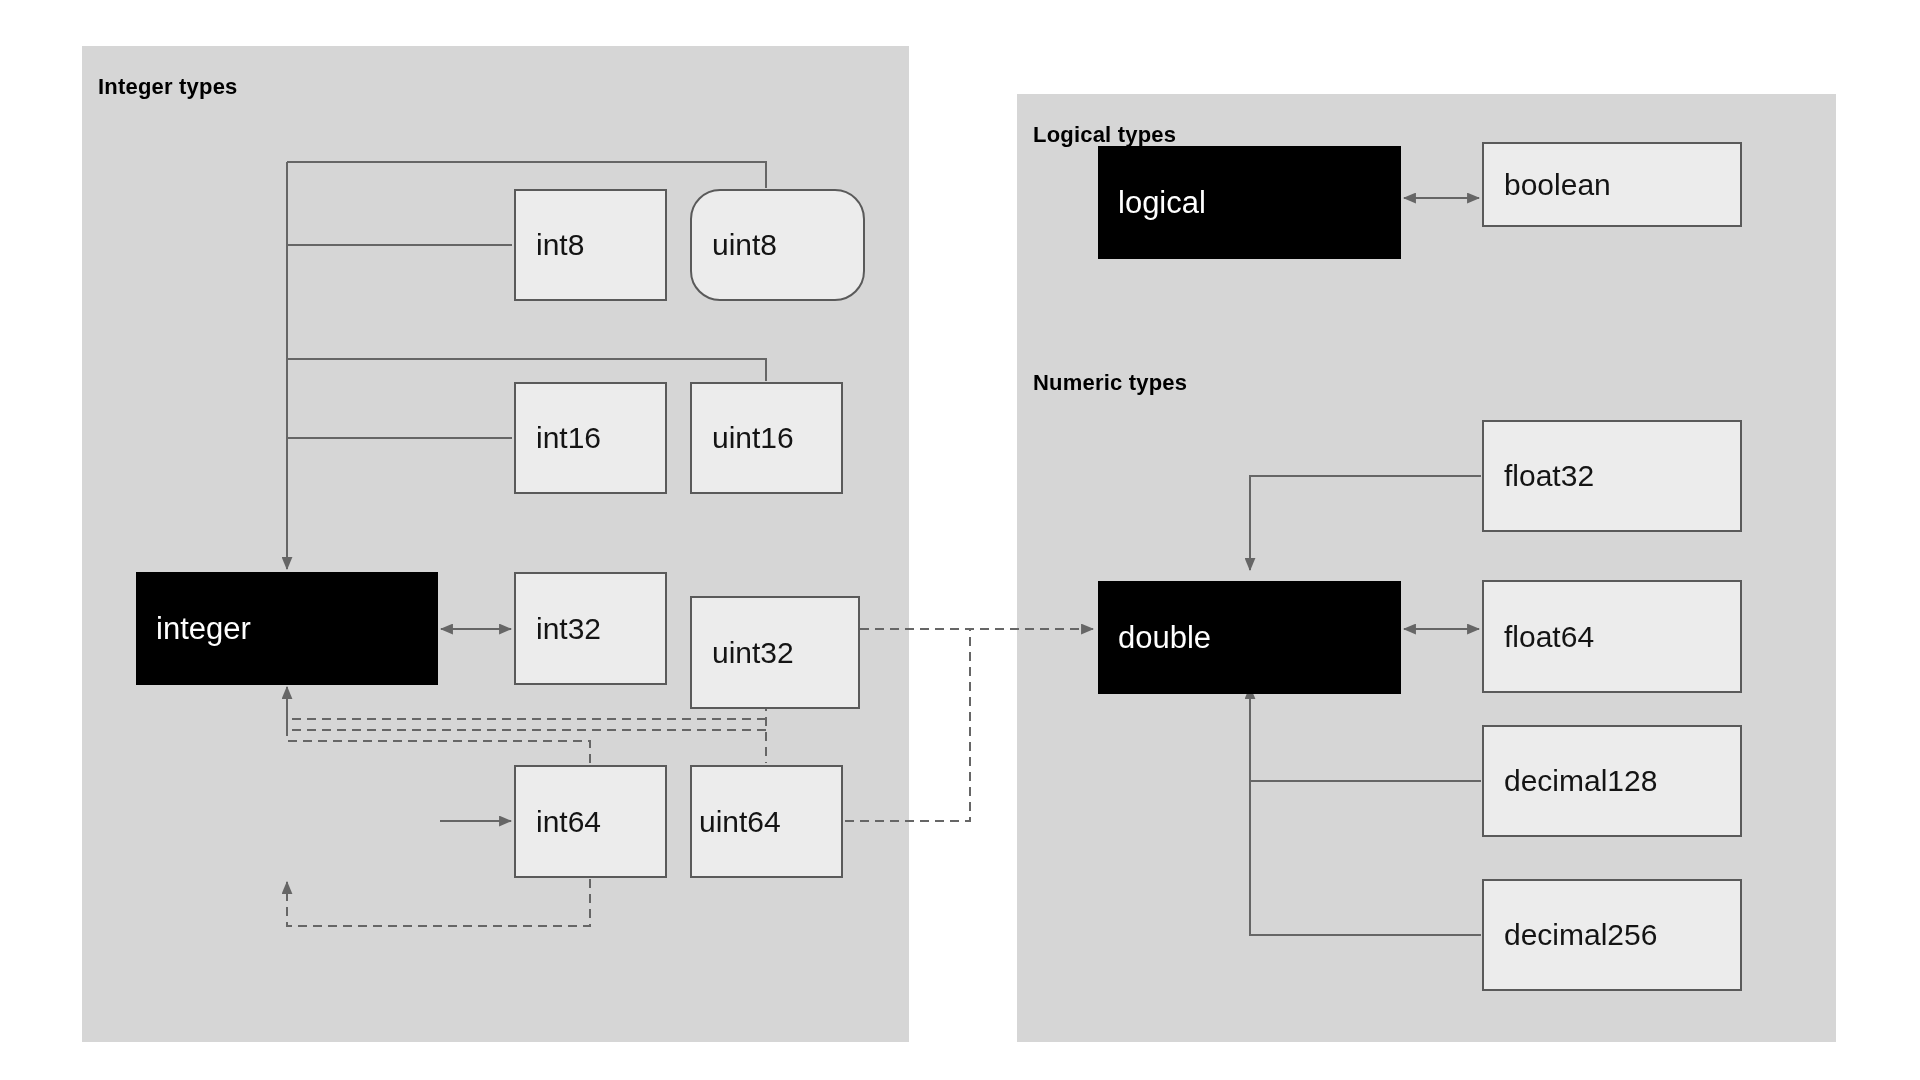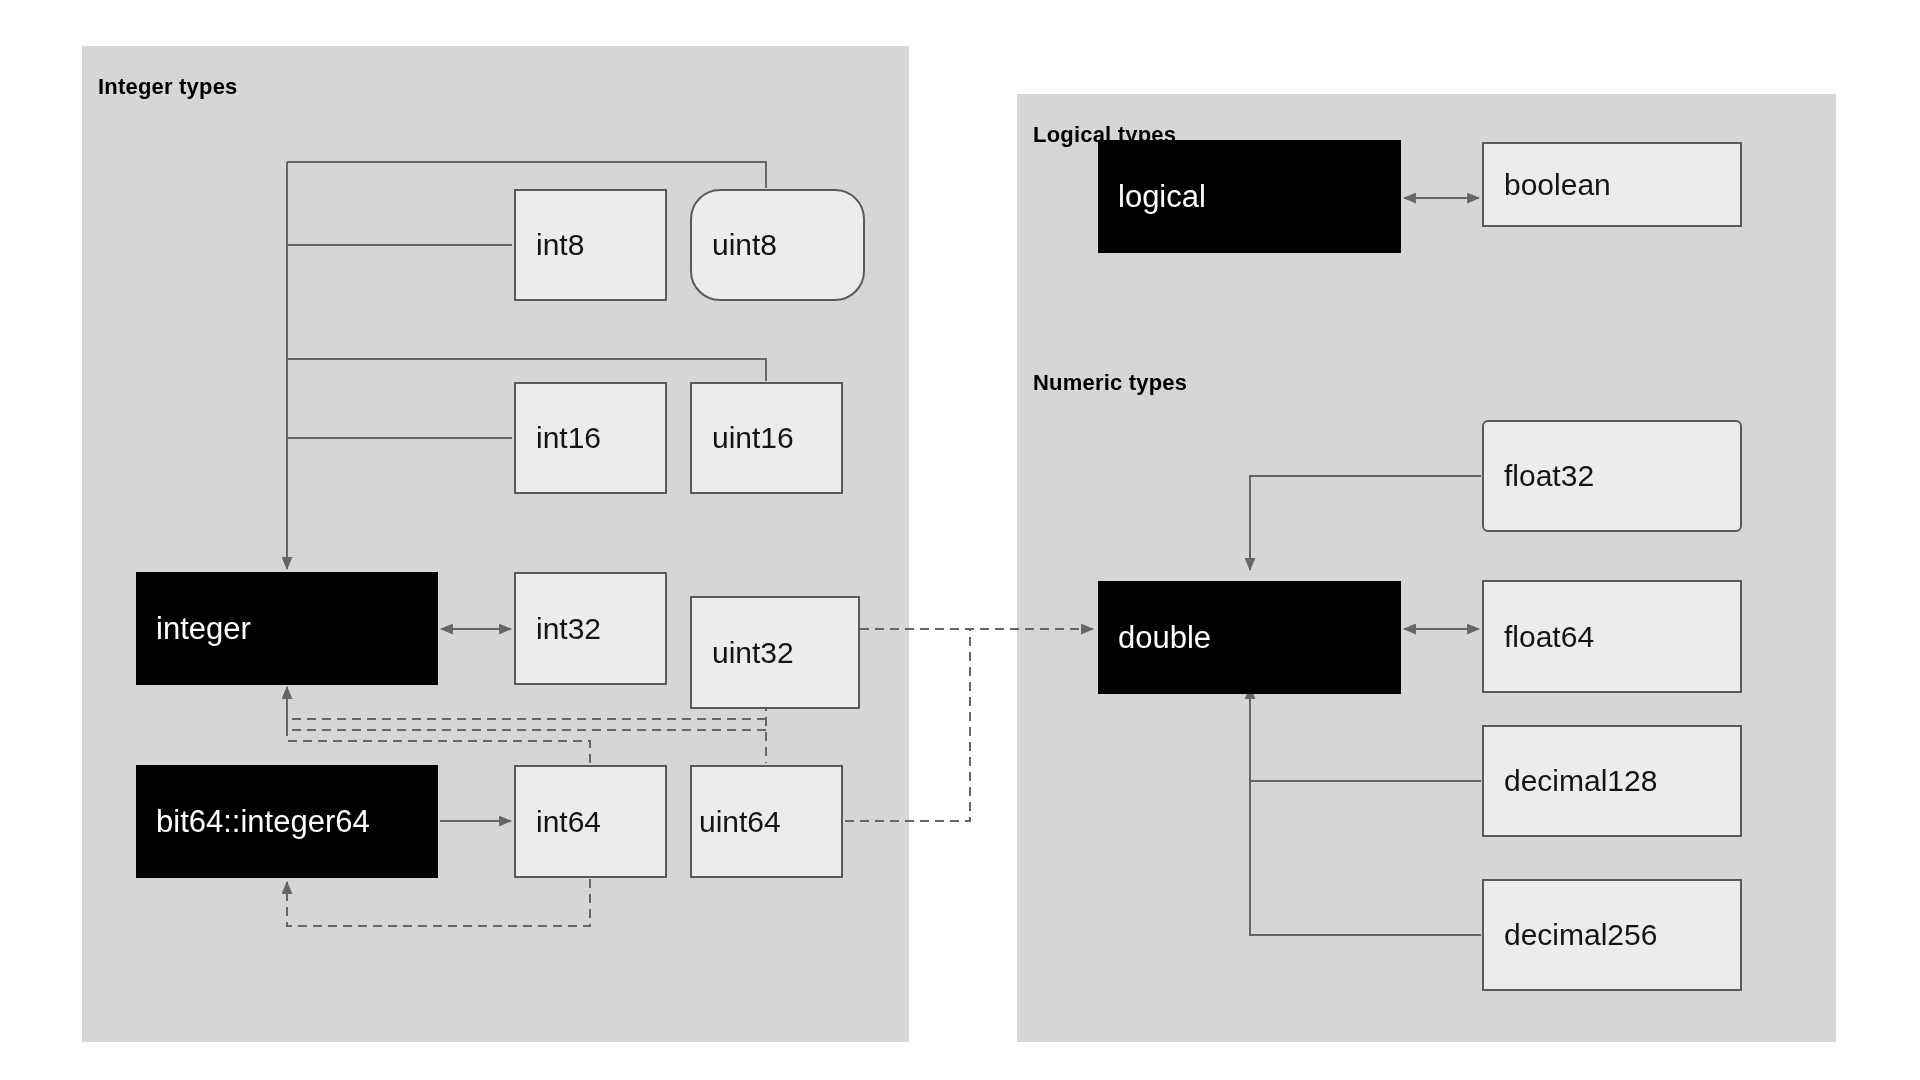--- a/index.html
+++ b/index.html
@@ -66,24 +66,21 @@
 
     <path class="edge dashed" d="M590,879 L590,926 L287,926 L287,882" marker-end="url(#arr)"></path>
 
     <path class="edge dashed" d="M845,629 L1093,629" marker-end="url(#arr)"></path>
     <path class="edge dashed" d="M845,821 L970,821 L970,630"></path>
   </svg>
 
   <div class="tbox r-type" style="left:136px;top:572px;width:302px;height:113px;">
       <span>integer</span>
     </div>
-  <div class="tbox r-type" style="left:136px;top:765px;width:302px;height:113px;">
-      <span>bit64::integer64</span>
-    </div>
-  <div class="tbox r-type" style="left:1098px;top:140px;width:303px;height:113px;">
+  <div class="tbox r-type" style="left:1098px;top:146px;width:303px;height:113px;">
       <span>logical</span>
     </div>
   <div class="tbox r-type" style="left:1098px;top:572px;width:303px;height:113px;margin-top:9px;">
       <span>double</span>
     </div>
 
   <div class="tbox arrow-type" style="left:514px;top:189px;width:153px;height:112px;">
       <span>int8</span>
     </div>
   <div class="tbox arrow-type" style="left:690px;top:189px;width:175px;height:112px;border-radius:30px;">
@@ -104,21 +101,21 @@
   <div class="tbox arrow-type" style="left:514px;top:765px;width:153px;height:113px;">
       <span>int64</span>
     </div>
   <div class="tbox arrow-type" style="left:690px;top:765px;width:153px;height:113px;padding-left:7px;">
       <span>uint64</span>
     </div>
 
   <div class="tbox arrow-type" style="left:1482px;top:142px;width:260px;height:85px;">
       <span>boolean</span>
     </div>
-  <div class="tbox arrow-type" style="left:1482px;top:420px;width:260px;height:112px;border-radius:6px;">
+  <div class="tbox arrow-type" style="left:1482px;top:420px;width:260px;height:112px;">
       <span>float32</span>
     </div>
   <div class="tbox arrow-type" style="left:1482px;top:572px;width:260px;height:113px;margin-top:8px;">
       <span>float64</span>
     </div>
   <div class="tbox arrow-type" style="left:1482px;top:725px;width:260px;height:112px;">
       <span>decimal128</span>
     </div>
   <div class="tbox arrow-type" style="left:1482px;top:879px;width:260px;height:112px;text-align:center;">
       <span>decimal256</span>

